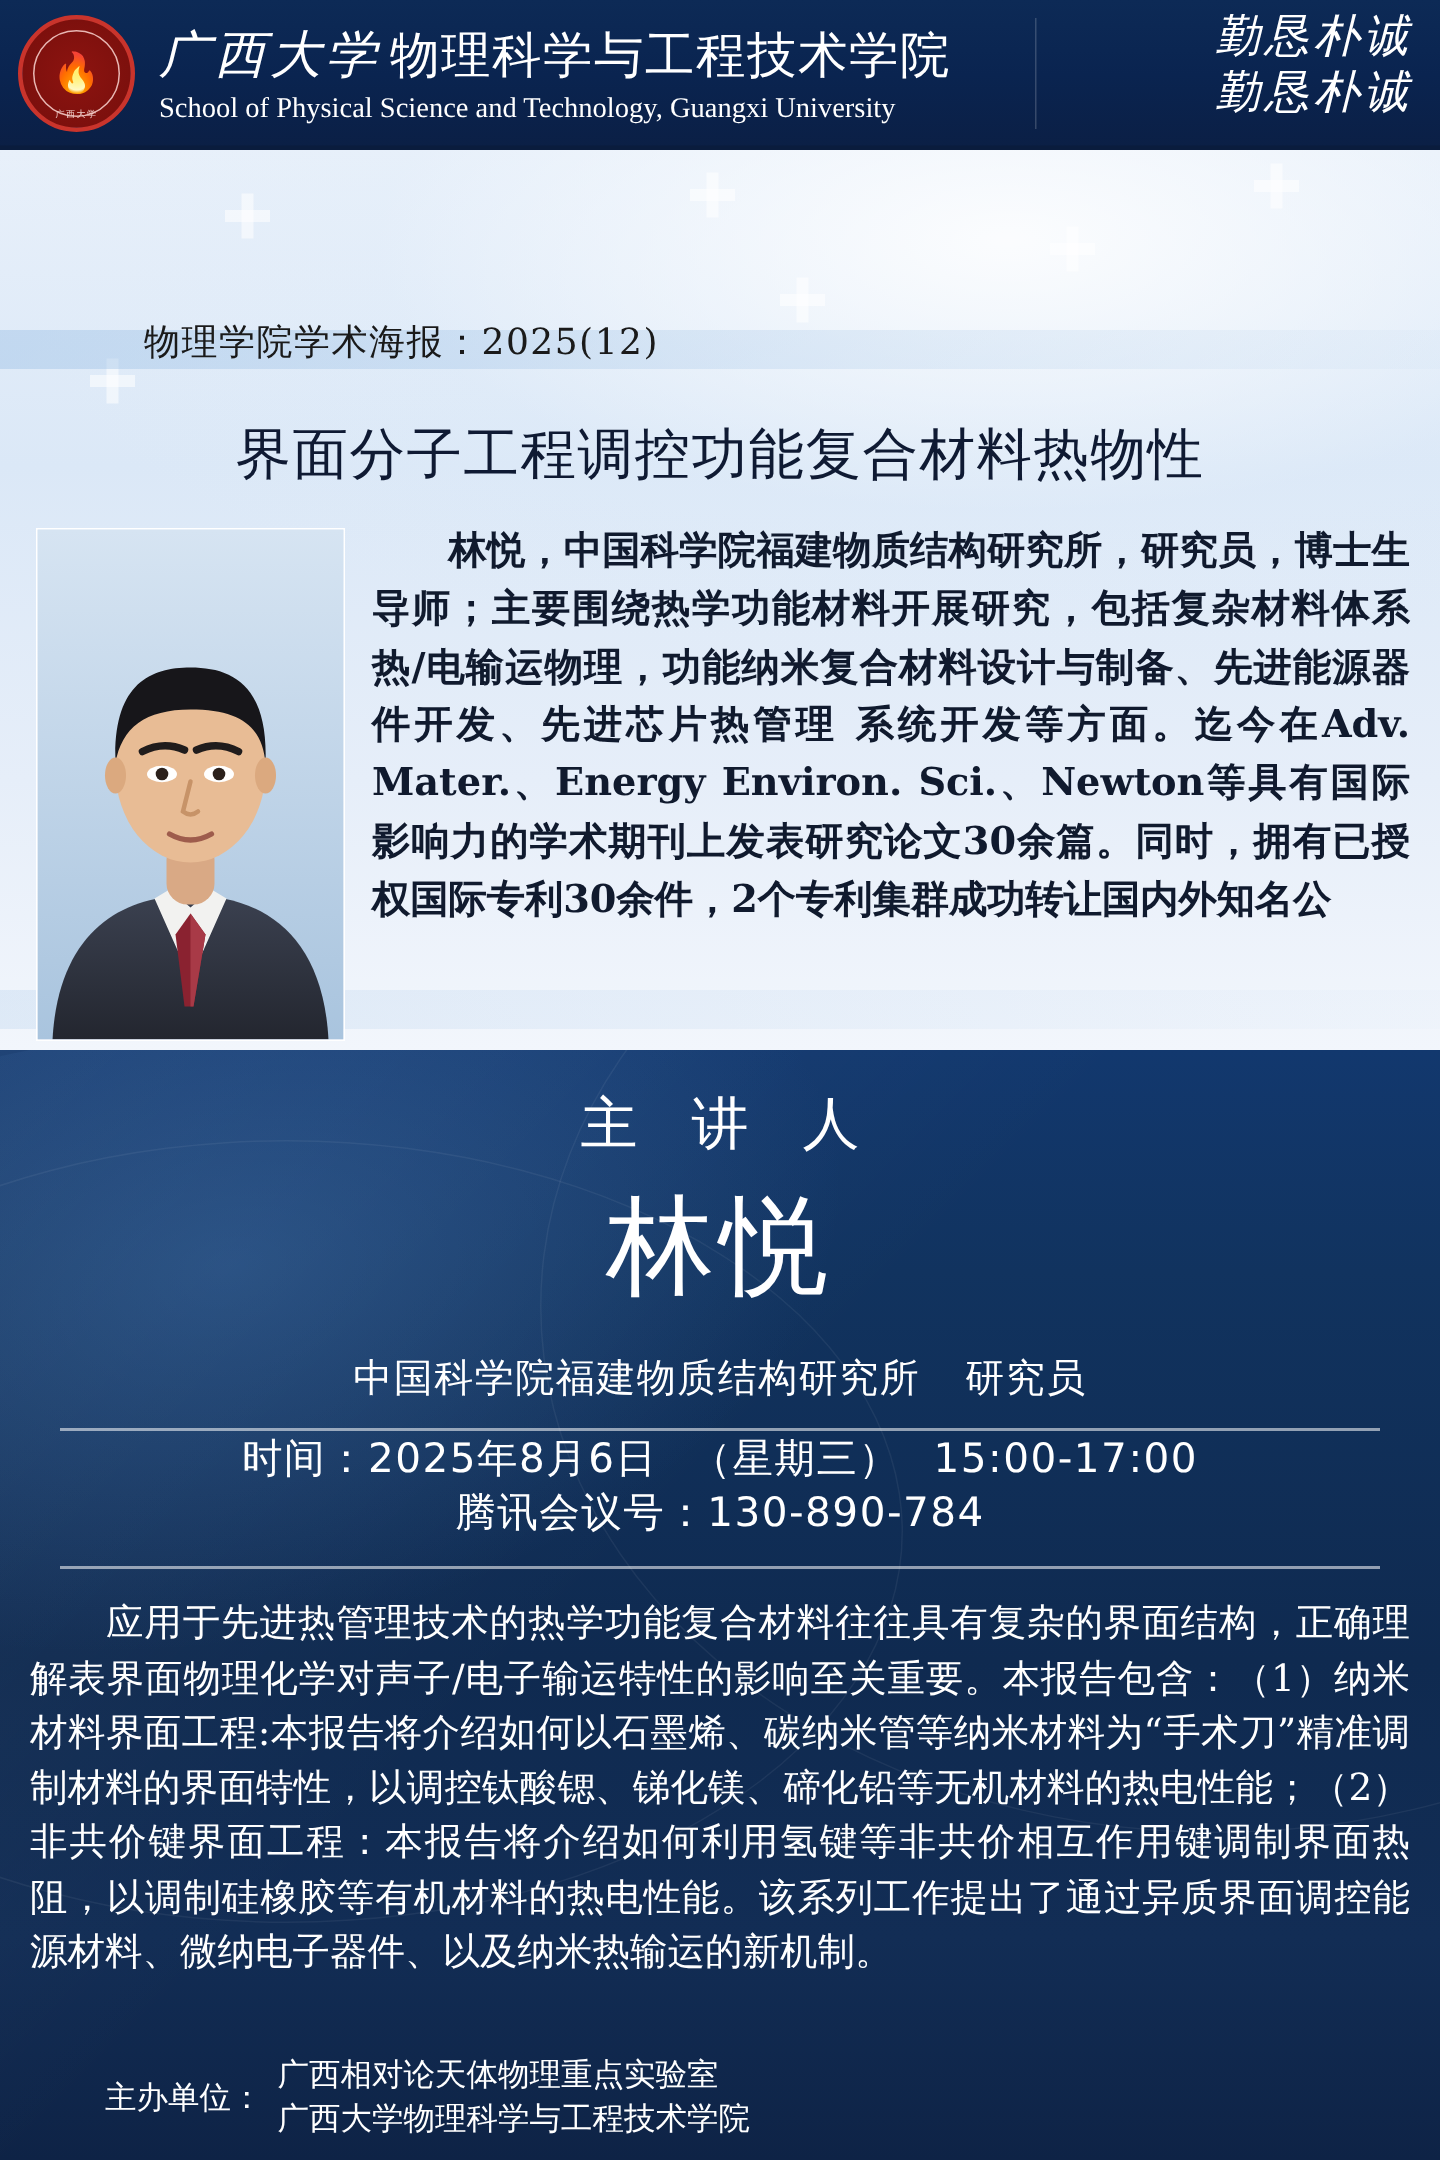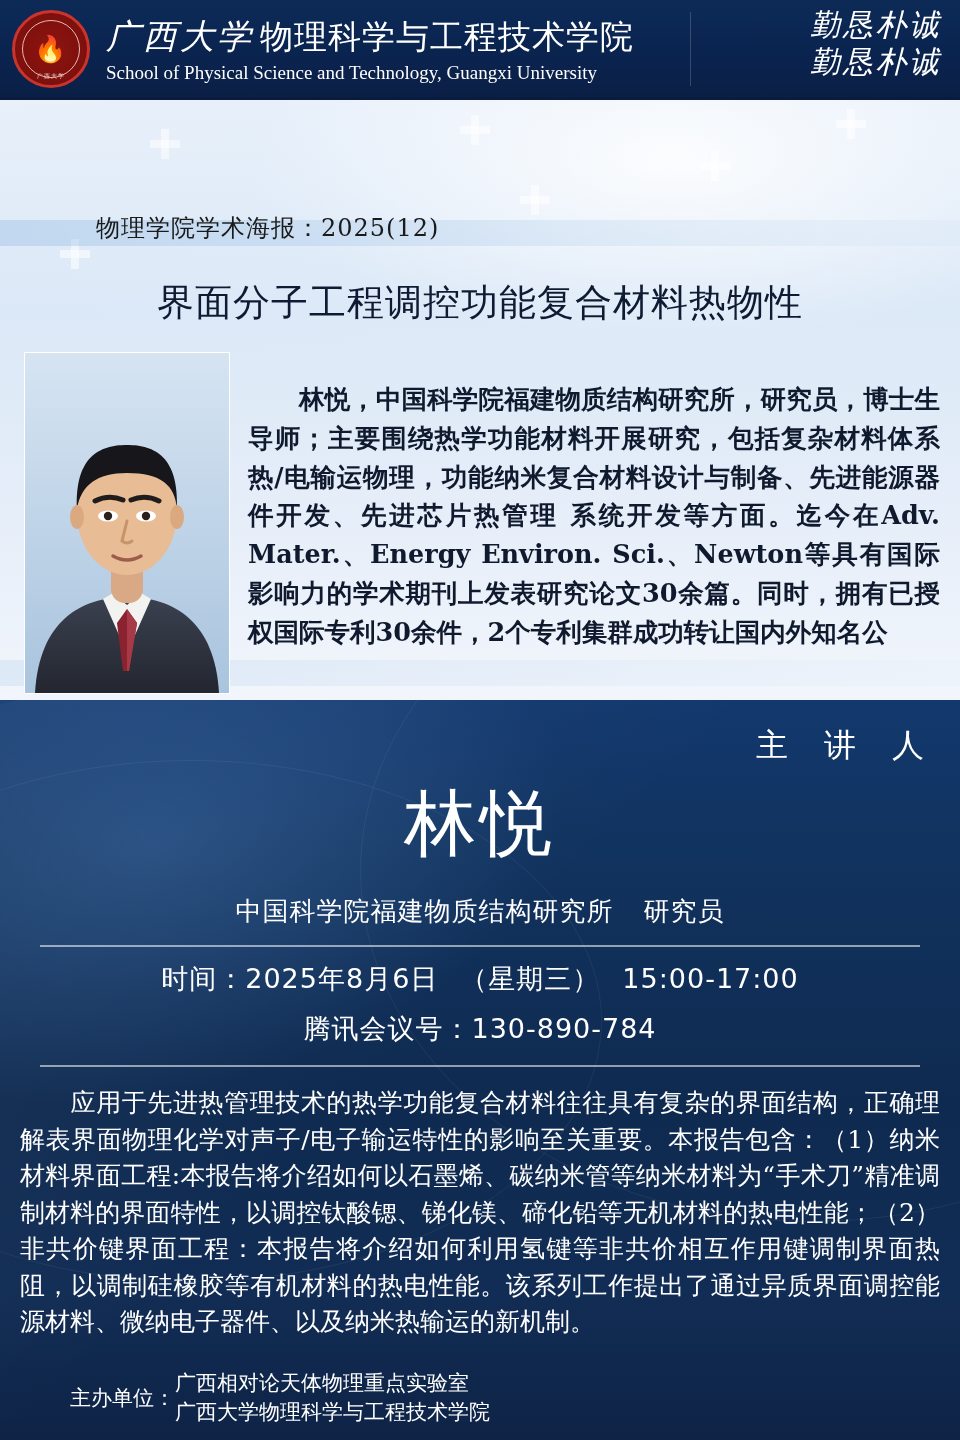--- a/index.html
+++ b/index.html
@@ -181,21 +181,20 @@
     left: 248px;
     top: 248px;
     width: 692px;
     font-family: "DejaVu Serif", serif;
     font-size: 25.5px;
     line-height: 1.52;
     color: #101a2e;
     text-align: justify;
     text-indent: 2em;
     font-weight: bold;
-    margin-top: 32px;
   }
 
   
   .lower {
     position: relative;
     height: 740px;
     background:
       linear-gradient(135deg, rgba(255,255,255,0.06) 0%, rgba(255,255,255,0) 45%),
       linear-gradient(180deg, #12386e 0%, #11335f 20%, #0f2a50 55%, #122d55 80%, #0e2346 100%);
     overflow: hidden;
@@ -210,22 +209,22 @@
     transform: rotate(-12deg);
   }
   .lower-swoosh {
     position: absolute;
     border-radius: 50%;
     border: 1px solid rgba(255,255,255,0.06);
   }
 
   .speaker-label {
     position: relative;
-    text-align: right;
-    font-size: 32px;
+    text-align: center;
+    font-size: 38px;
     letter-spacing: 36px;
     padding-top: 24px;
     text-indent: 36px;
     font-family: Liberation Serif, serif;
   }
   .speaker-name {
     position: relative;
     text-align: center;
     font-size: 72px;
     margin-top: 8px;
@@ -243,21 +242,20 @@
   .rule {
     position: relative;
     height: 2px;
     background: rgba(255,255,255,0.55);
     margin: 16px 40px 0 40px;
   }
   .meta-line {
     position: relative;
     text-align: center;
     font-size: 27px;
-    margin-top: 14px;
     font-family: "DejaVu Sans", sans-serif;
     letter-spacing: 1px;
   }
   .meta-line .gap { display: inline-block; width: 22px; }
   .abstract {
     position: relative;
     margin: 18px 20px 0 20px;
     font-size: 25px;
     line-height: 1.46;
     font-family: "DejaVu Serif", serif;
@@ -273,20 +271,21 @@
     display: flex;
     align-items: center;
     font-family: "DejaVu Serif", serif;
   }
   .org-label {
     margin-left: 70px;
     font-size: 21px;
     white-space: nowrap;
   }
   .org-names {
+    margin-left: 10px;
     font-size: 21px;
     line-height: 1.35;
   }
 </style>
 </head>
 <body>
 
 <div class="poster">
 
   <div class="header">

